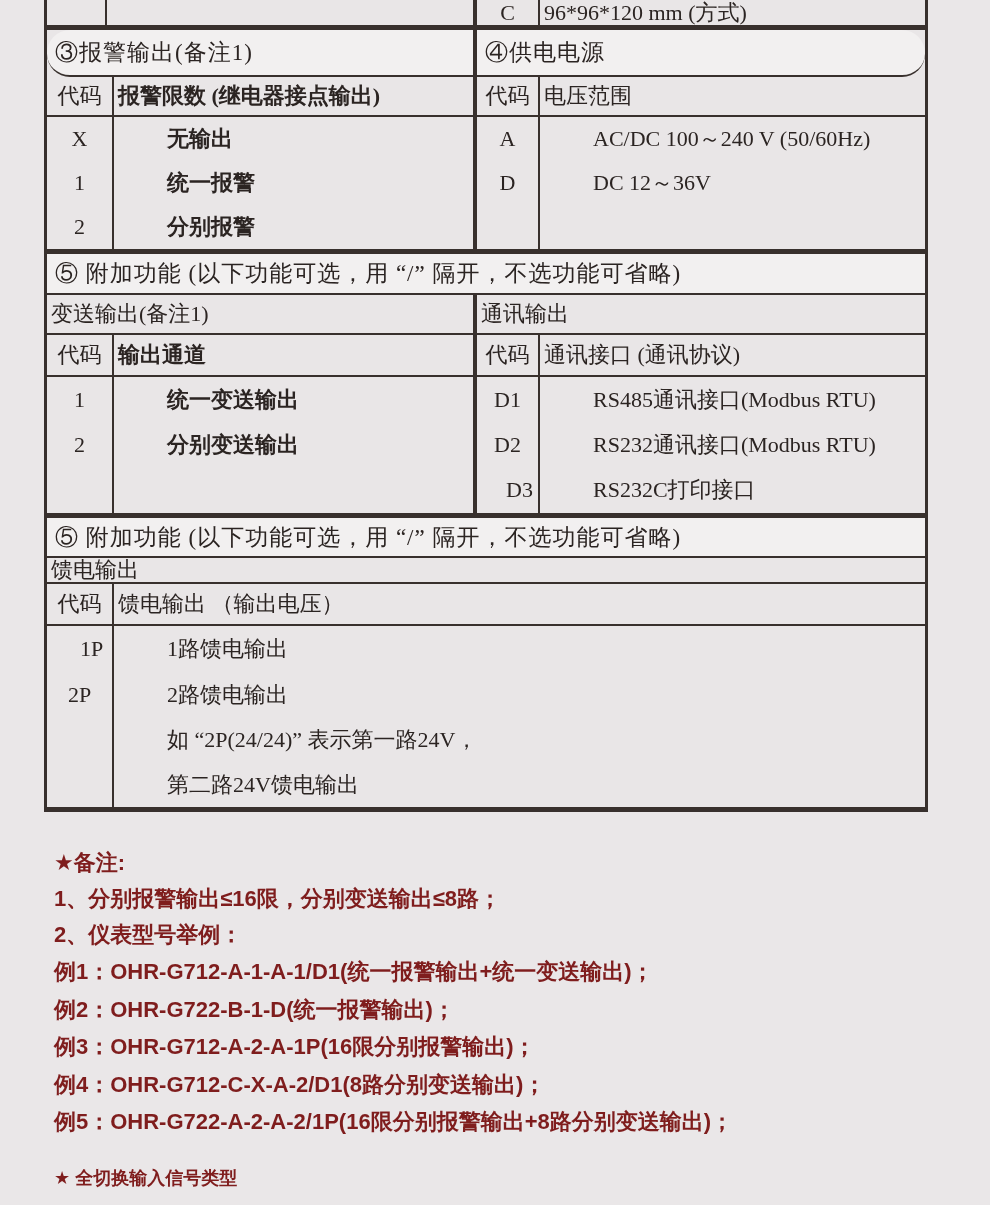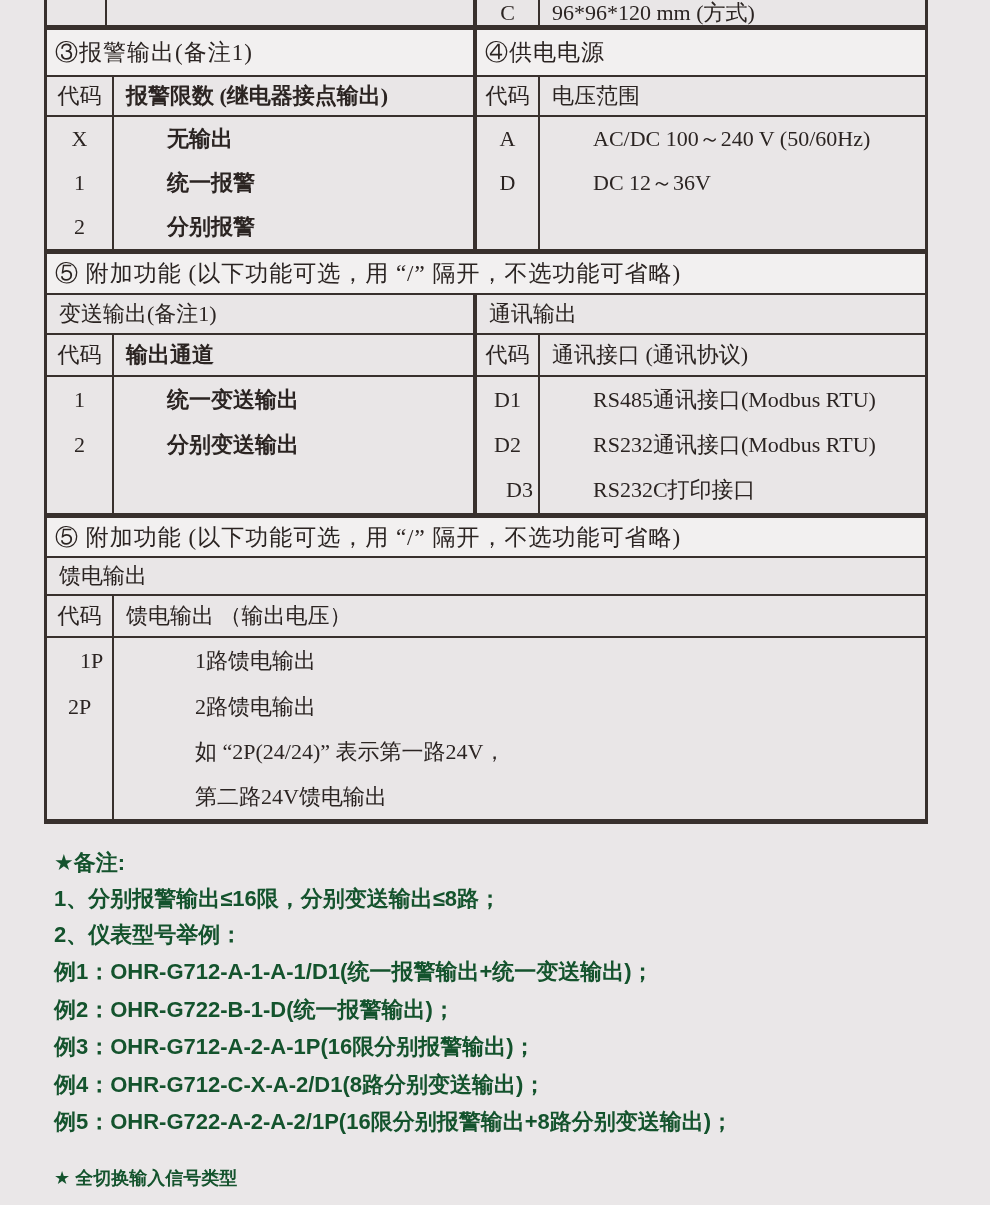--- a/index.html
+++ b/index.html
@@ -17,21 +17,21 @@
     position: absolute;
     left: 44px; top: 0;
     width: 884px;
     background: #e9e6e7;
     border-left: 3px solid #38302d;
     border-right: 3px solid #38302d;
     border-bottom: 5px solid #38302d;
   }
   .row { display: flex; align-items: stretch; overflow: hidden; }
   .cell { display: flex; align-items: center; font-size: 22px; overflow: hidden; white-space: nowrap; }
-  .desc { padding-left: 12px; justify-content: flex-start; }
+  .desc { padding-left: 4px; justify-content: flex-start; }
   .code { justify-content: center; }
   .br2 { border-right: 2px solid #38302d; }
   .br4 { border-right: 4px solid #38302d; }
   .bb2 { border-bottom: 2px solid #38302d; }
   .bb5 { border-bottom: 5px solid #38302d; }
   .hdr { background: #f2f0f0; }
   .title-cell { font-size: 23px; letter-spacing: 1px; padding-left: 8px; display:flex; align-items:center; white-space: nowrap; overflow:hidden; }
 
   
   .w-code  { width: 67px; }
@@ -46,37 +46,37 @@
   .block { display: flex; align-items: stretch; overflow: hidden; }
   .col { display: flex; flex-direction: column; }
   .line { display: flex; align-items: center; font-size: 22px; white-space: nowrap; overflow: hidden; }
   .l44 { height: 44px; }
   .l45 { height: 45px; }
   .l46 { height: 46px; padding-left: 24px; }
   .line.code { justify-content: center; }
   .line.desc { padding-left: 8px; margin-left: 45px; }
 
   .h30 { height: 30px; }
-  .h47 { height: 47px; }
+  .h47 { height: 47px; border-radius: 23px; }
   .h41 { height: 41px; }
   .h40 { height: 40px; }
   .h42 { height: 42px; }
-  .h38 { height: 38px; }
+  .h38 { height: 26px; }
   .hb132 { height: 132px; }
   .hb136 { height: 136px; }
-  .hb181 { height: 181px; gap: 28px; }
+  .hb181 { height: 181px; }
 
   
   .notes {
     position: absolute;
     left: 54px; top: 845px;
     width: 915px;
     font-family: "Liberation Sans", "DejaVu Sans", sans-serif;
     font-weight: 700;
-    color: #14532d;
+    color: #7f1d1d;
     font-size: 22px;
   }
   .nline { line-height: 36px; white-space: nowrap; }
   .examples { }
   .ex { line-height: 37.5px; white-space: nowrap; }
   .nfooter { margin-top: 19px; font-size: 18px; line-height: 36px; white-space: nowrap; }
 </style>
 </head>
 <body>
 

